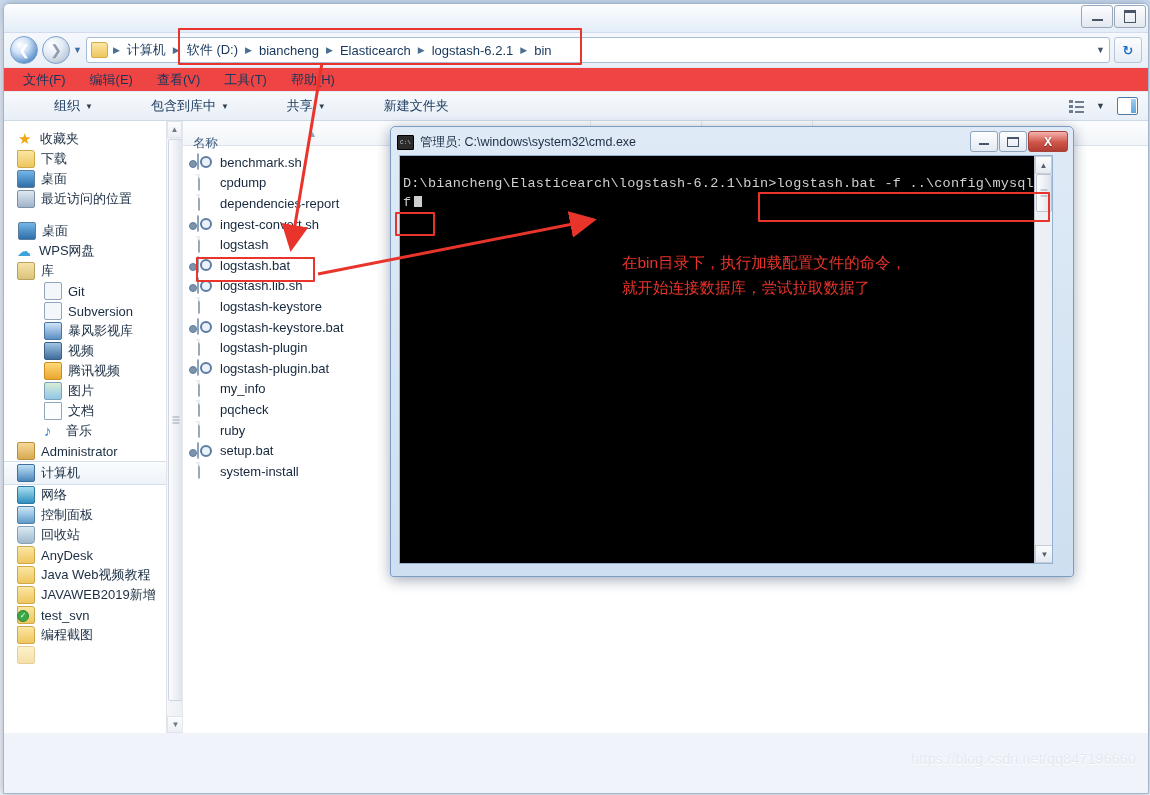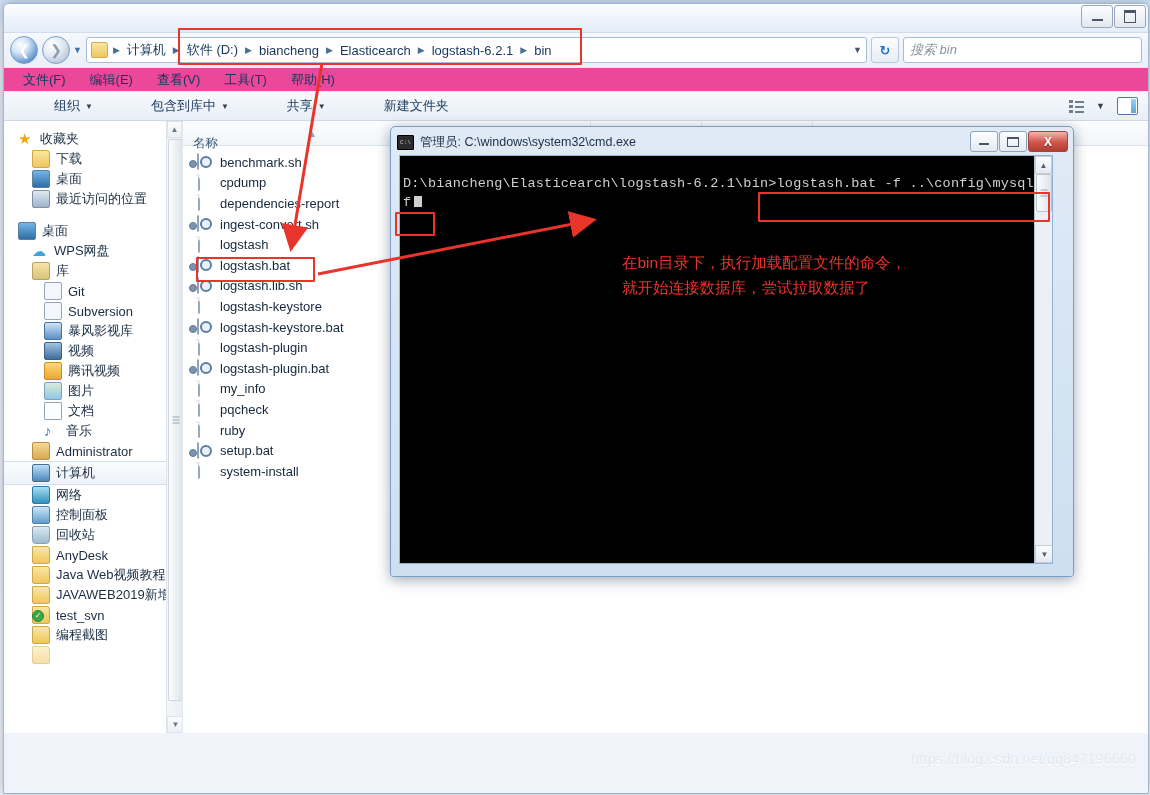--- a/index.html
+++ b/index.html
@@ -43,41 +43,41 @@
   .sep{color:#4a6d93;font-size:9px;padding:0 1px;}
   .addrcaret{position:absolute;right:4px;color:#41556e;font-size:9px;}
   .refresh{width:26px;height:24px;border:1px solid #b8c7d8;border-radius:3px;
     background:linear-gradient(180deg,#fbfcfe,#e7edf5);display:flex;align-items:center;justify-content:center;
     color:#1e6fc4;font-size:13px;font-weight:bold;}
   .searchbox{width:225px;height:24px;background:#fff;border:1px solid #a7bdd4;border-radius:3px;
     display:flex;align-items:center;padding:0 6px;color:#8b93a0;font-style:italic;font-size:13px;}
 
   
   .menubar{height:23px;display:flex;align-items:center;padding:0 16px;gap:18px;
-    background:#ec4899;border-bottom:1px solid #e4eaf3;font-size:13px;color:#16365c;}
+    background:#ef4444;border-bottom:1px solid #e4eaf3;font-size:13px;color:#16365c;}
   .menubar span{padding:1px 3px;}
   .toolbar{height:28px;display:flex;align-items:center;padding:0 14px;gap:22px;position:relative;
     background:linear-gradient(180deg,#f7f9fc,#e9eff7);border-bottom:1px solid #cfd9e6;
     font-size:13px;color:#16365c;}
   .tb{display:flex;align-items:center;gap:5px;margin-left:36px;}
   .tb .car{font-size:8px;color:#33414f;}
   .tbright{position:absolute;right:10px;display:flex;align-items:center;gap:12px;}
   .listicon{width:15px;height:13px;position:relative;}
   .listicon i{position:absolute;left:0;width:4px;height:3px;background:#6f7d8c;}
   .listicon b{position:absolute;left:6px;height:2px;background:#6f7d8c;}
   .paneicon{width:19px;height:16px;border:1.6px solid #4f7aa8;border-radius:2px;background:#fff;position:relative;}
   .paneicon::after{content:"";position:absolute;right:1px;top:1px;bottom:1px;width:5px;
     background:linear-gradient(180deg,#9fd0f0,#5ba6dd);}
 
   
   .content{display:flex;height:612px;background:#fff;}
   .nav{width:178px;background:#fff;position:relative;overflow:hidden;border-right:1px solid #e3e8ef;}
   .navinner{padding:8px 0 0 0;}
   .nrow{display:flex;align-items:center;height:20px;padding-left:14px;gap:6px;font-size:13px;color:#1a2d42;white-space:nowrap;}
-  .nrow.i1{padding-left:28px;}
+  .nrow.i1{padding-left:13px;}
   .nrow.i2{padding-left:40px;}
   .nrow.sel{background:linear-gradient(180deg,#fafcfe,#eef3f9);border:1px solid #d4dfeb;
     border-left:none;border-right:none;height:22px;}
   .ic{width:16px;height:16px;flex:none;display:inline-block;position:relative;}
   .gap{height:12px;}
 
   
   .navsb{position:absolute;right:0;top:0;width:15px;height:612px;
     background:linear-gradient(90deg,#f4f6f9,#eceff4);border-left:1px solid #e0e5ec;}
   .navsb .ar{height:15px;display:flex;align-items:center;justify-content:center;color:#6d7787;font-size:8px;
@@ -204,23 +204,20 @@
           <span class="sep">▶</span>
           <span class="crumb">logstash-6.2.1</span>
           <span class="sep">▶</span>
           <span class="crumb">bin</span>
         </div>
         <span class="addrcaret">▼</span>
       </div>
       <div class="refresh">
           <span>↻</span>
         </div>
-      <div class="searchbox">
-        <span>搜索 bin</span>
-      </div>
     </div>
 
     <div class="menubar">
       <span>文件(F)</span>
       <span>编辑(E)</span>
       <span>查看(V)</span>
       <span>工具(T)</span>
       <span>帮助(H)</span>
     </div>
 

